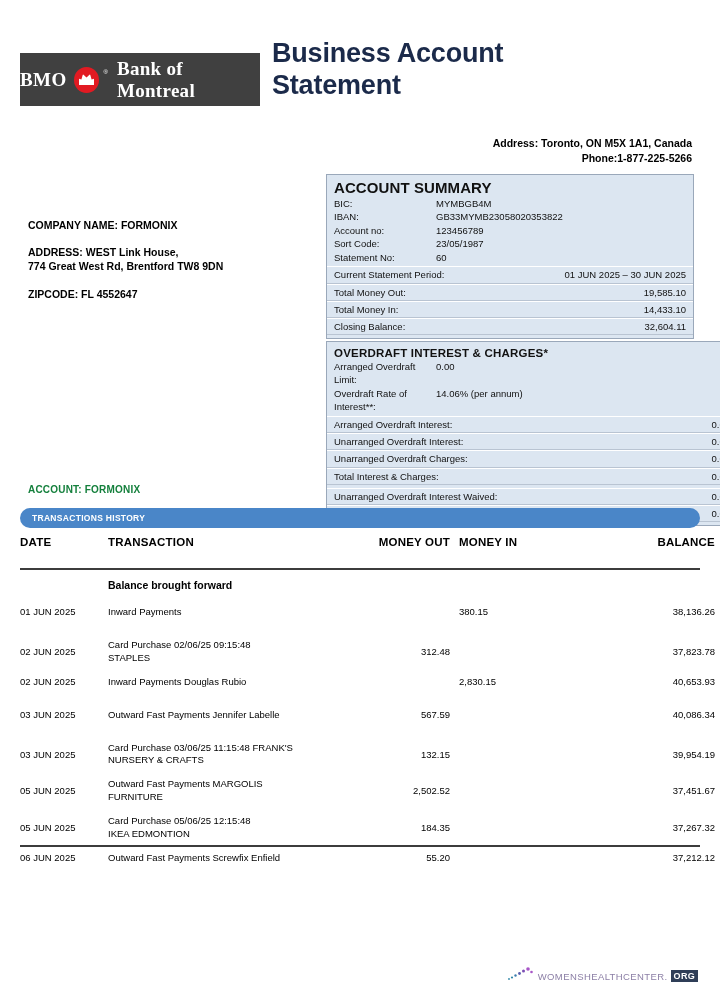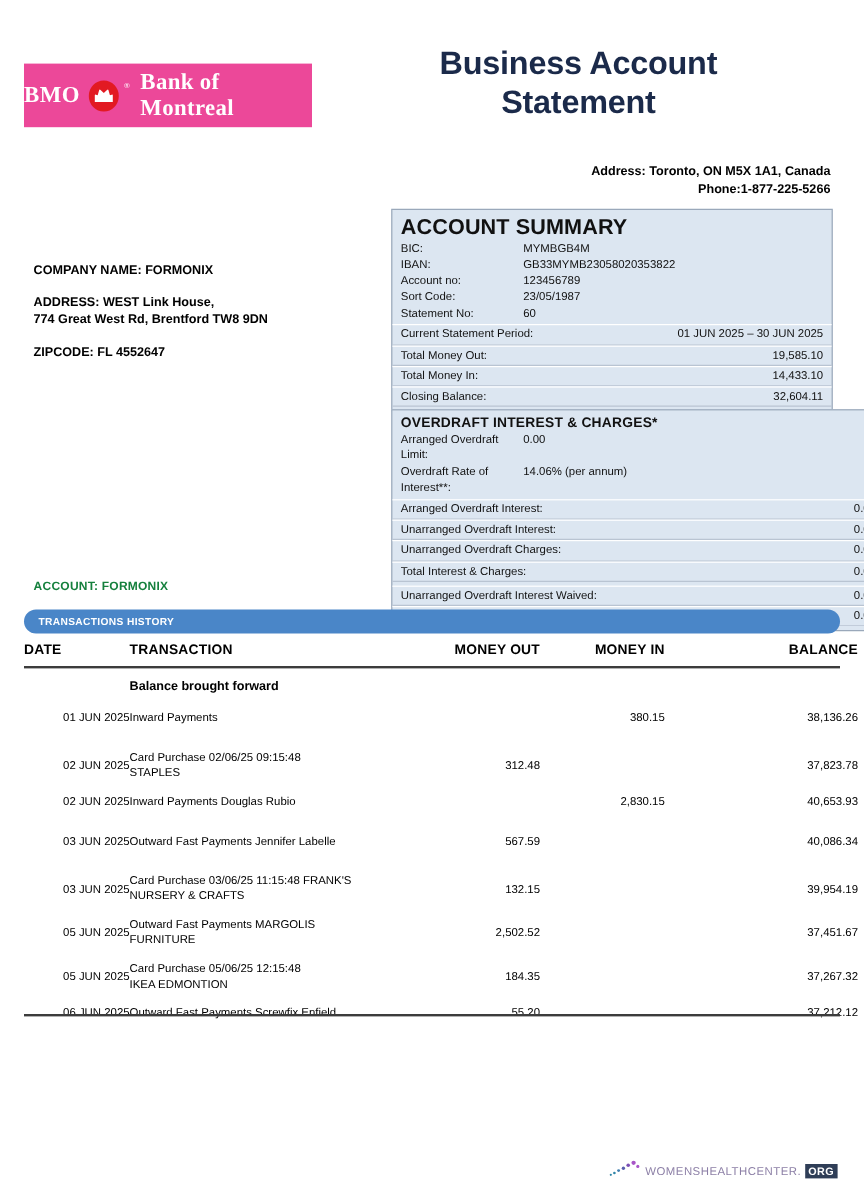--- a/index.html
+++ b/index.html
@@ -11,21 +11,21 @@
     position:relative;
     overflow:hidden;
     -webkit-font-smoothing:antialiased;
   }
   .page{position:relative;width:720px;height:1000px;}
 
   
   .logo-box{
     position:absolute;left:20px;top:53px;
     width:240px;height:53px;
-    background:#ec4899;
+    background:#404040;
     display:flex;align-items:center;justify-content:center;
   }
   .logo-inner{display:flex;align-items:center;gap:7px;}
   .logo-bmo{
     font-family:"Liberation Serif", serif;
     font-weight:bold;font-size:19px;color:#ffffff;letter-spacing:.4px;
   }
   .logo-medallion{
     width:26px;height:26px;border-radius:50%;
     background:#e21a22;position:relative;
@@ -36,21 +36,21 @@
     font-size:6px;color:#ffffff;vertical-align:top;
     position:relative;top:-8px;left:-2px;
   }
   .logo-name{
     font-family:"Liberation Serif", serif;
     font-weight:bold;font-size:19px;color:#ffffff;letter-spacing:.3px;
   }
 
   .doc-title{
     position:absolute;right:28px;top:38px;
-    width:420px;text-align:center;
+    width:420px;text-align:left;
     font-size:27px;font-weight:bold;line-height:1.18;
     color:#1b2a4a;letter-spacing:-0.2px;
   }
   .bank-contact{
     position:absolute;right:28px;top:136px;
     width:440px;text-align:right;
     font-size:10.5px;font-weight:bold;line-height:1.45;
     color:#000;
   }
 
@@ -66,21 +66,21 @@
   .panel{
     position:absolute;
     background:#dce6f1;
     border:1px solid #9aa8ba;
     box-sizing:border-box;
   }
   #summary-panel{left:326px;top:174px;width:368px;}
   #overdraft-panel{left:326px;top:341px;width:412px;}
 
   .panel-title{
-    font-size:18px;font-weight:bold;color:#111;
+    font-size:15px;font-weight:bold;color:#111;
     padding:4px 7px 1px 7px;letter-spacing:.1px;
   }
   .panel-title.small{font-size:11.5px;padding-top:5px;letter-spacing:.2px;}
 
   .kv-plain{padding:0 7px 2px 7px;}
   .kv-plain .row{
     display:flex;font-size:9.5px;line-height:1.42;color:#111;
   }
   .kv-plain .row .k{width:102px;flex:0 0 102px;}
   .kv-plain .row .v{flex:1;}
@@ -112,43 +112,43 @@
     padding-left:12px;letter-spacing:.3px;
   }
 
   .table{
     position:absolute;left:20px;top:536px;width:680px;
   }
   .trow{display:flex;align-items:flex-start;}
   .c-date{width:88px;flex:0 0 88px;}
   .c-desc{width:222px;flex:0 0 222px;}
   .c-out{width:120px;flex:0 0 120px;text-align:right;}
-  .c-in{width:95px;flex:0 0 95px;text-align:right;}
+  .c-in{width:95px;flex:0 0 95px;text-align:left;}
   .c-bal{width:155px;flex:0 0 155px;text-align:right;}
 
   .thead{
     font-size:11.5px;font-weight:bold;letter-spacing:.2px;
-    padding-bottom:7px;border-bottom:2px solid #3c3c3c;
+    padding-bottom:20px;border-bottom:2px solid #3c3c3c;
   }
   .thead .c-out{padding-right:9px;}
   .thead .c-in{padding-right:6px;}
   .thead .c-bal{padding-right:8px;}
 
   .brought{
     font-size:10.5px;font-weight:bold;
     padding:9px 0 10px 0;
   }
   .brought .c-bal{padding-right:8px;}
 
   .tbody .trow{
     font-size:9.5px;line-height:1.35;
     padding:5px 0 6px 0;
     min-height:22px;
   }
-  .tbody .trow .c-date{padding-top:0;text-align:right;}
+  .tbody .trow .c-date{padding-top:0;}
   .tbody .trow.two .c-date{padding-top:7px;}
   .tbody .trow.two .c-out,
   .tbody .trow.two .c-in,
   .tbody .trow.two .c-bal{padding-top:7px;}
   .tbody .c-out{padding-right:9px;}
   .tbody .c-in{padding-right:6px;}
   .tbody .c-bal{padding-right:8px;}
   .desc-l2{display:block;}
 
   .table-end{

